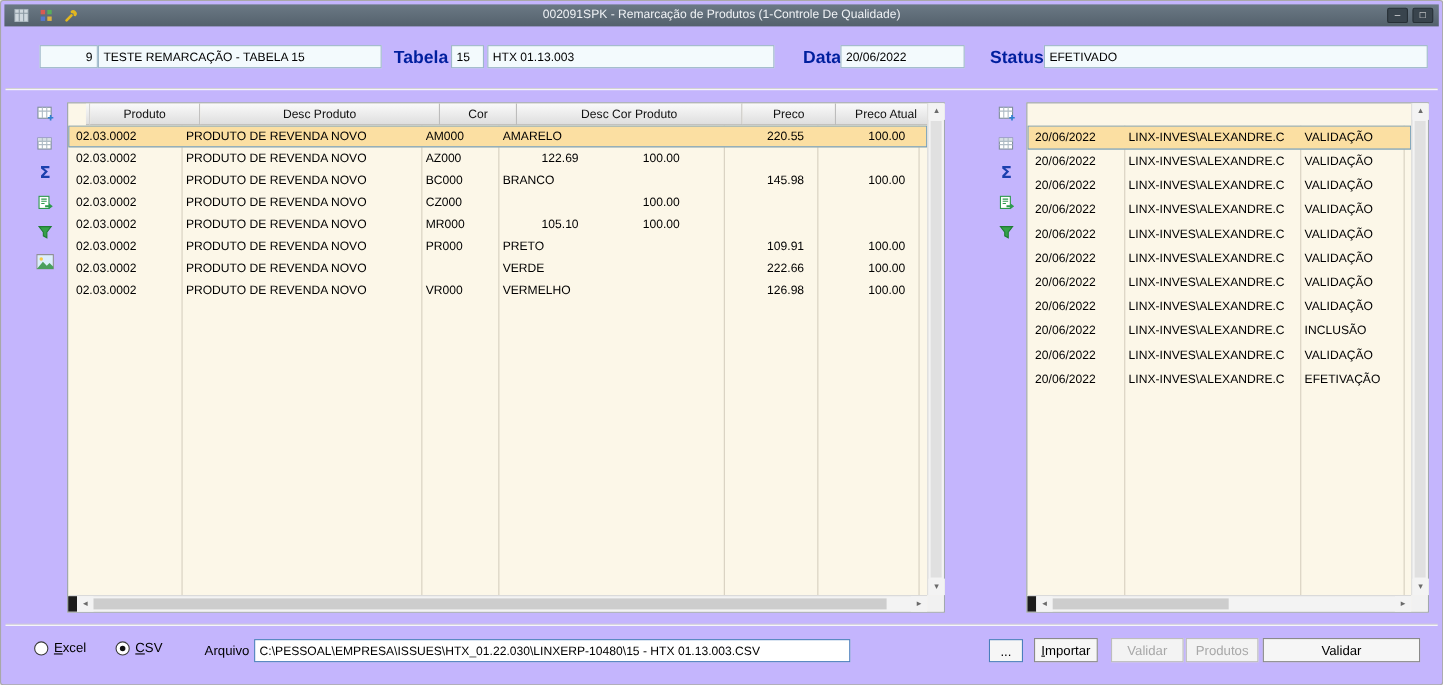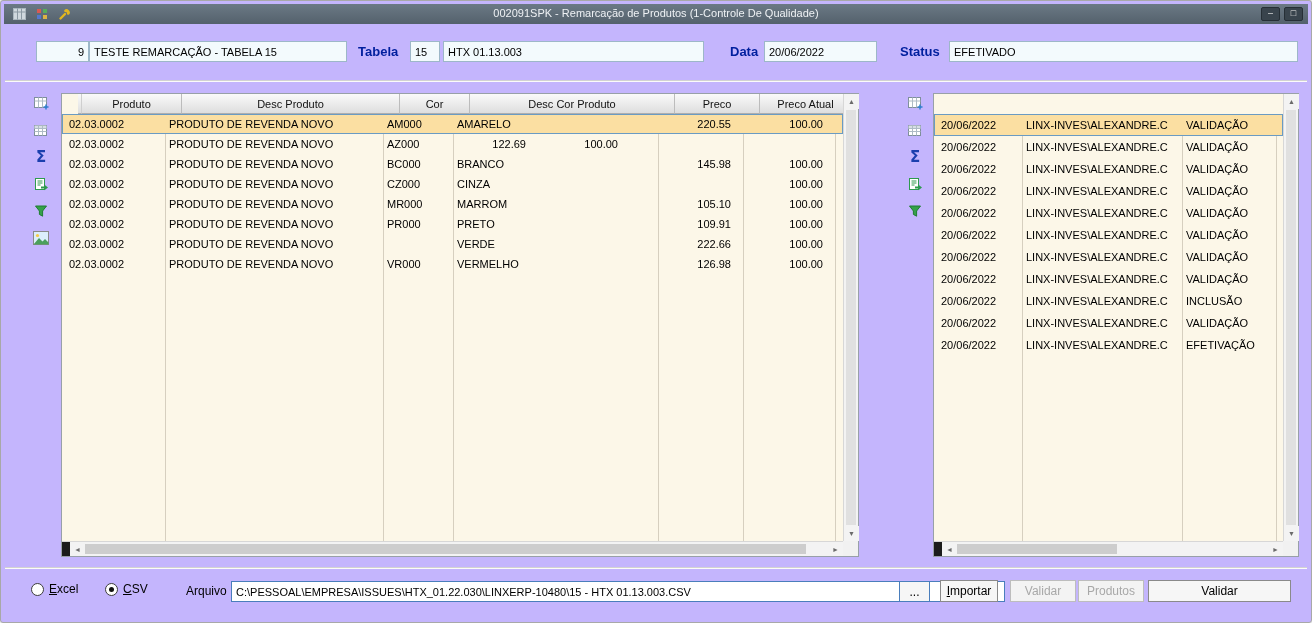--- a/index.html
+++ b/index.html
@@ -19,21 +19,21 @@
     color:#e9e9e9; font-size:9px; line-height:11px; text-align:center; cursor:default; }
 
   
   .sep { position:absolute; left:4px; right:4px; height:2px; border-top:1px solid #d2d2d2; border-bottom:1px solid #fbfbfb; }
 
   
   .fld { position:absolute; height:21px; background:#f3fafd; border:1px solid #9db7c8;
     font-size:11px; color:#000; padding:0 4px; display:flex; align-items:center;
     white-space:nowrap; overflow:hidden; }
   .fld.num { justify-content:flex-end; }
-  .lbl { position:absolute; font-size:13px; font-weight:bold; color:#001f9e; white-space:nowrap; }
+  .lbl { position:absolute; font-size:16px; font-weight:bold; color:#001f9e; white-space:nowrap; }
 
   
   .vtoolbar { position:absolute; width:26px; display:flex; flex-direction:column; gap:7px; align-items:center; }
   .tbtn { width:20px; height:20px; display:flex; align-items:center; justify-content:center; cursor:default; }
   .tbtn.sigma { color:#1b3fae; font-weight:bold; font-size:15px; font-family:"DejaVu Sans",sans-serif; }
 
   
   .grid { position:absolute; background:#fcf7e8; border:1px solid #98a0a8; }
   .ghead { position:absolute; left:16px; top:0; right:15px; height:20px; display:flex; overflow:hidden; }
   .hcell { height:20px; background:linear-gradient(#fafafa,#dedede); border-right:1px solid #bcbcbc;
@@ -204,30 +204,28 @@
           <div class="cell" style="width: 70px;">BC000</div>
           <div class="cell" style="width: 205px;">BRANCO</div>
           <div class="cell num" style="width: 85px;">145.98</div>
           <div class="cell num" style="width: 92px;">100.00</div>
         </div>
         <div class="grow" style="height: 20px; line-height: 20px;">
           <div class="cell ind"></div>
           <div class="cell" style="width: 100px;">02.03.0002</div>
           <div class="cell" style="width: 218px;">PRODUTO DE REVENDA NOVO</div>
           <div class="cell" style="width: 70px;">CZ000</div>
-          <div class="cell" style="width: 205px;">CINZA</div>
           <div class="cell num" style="width: 85px; margin-top: 16px;">147.88</div>
           <div class="cell num" style="width: 92px;">100.00</div>
         </div>
         <div class="grow" style="height: 20px; line-height: 20px;">
           <div class="cell ind"></div>
           <div class="cell" style="width: 100px;">02.03.0002</div>
           <div class="cell" style="width: 218px;">PRODUTO DE REVENDA NOVO</div>
           <div class="cell" style="width: 70px;">MR000</div>
-          <div class="cell" style="width: 205px;">MARROM</div>
           <div class="cell num" style="width: 85px;">105.10</div>
           <div class="cell num" style="width: 92px;">100.00</div>
         </div>
         <div class="grow" style="height: 20px; line-height: 20px;">
           <div class="cell ind"></div>
           <div class="cell" style="width: 100px;">02.03.0002</div>
           <div class="cell" style="width: 218px;">PRODUTO DE REVENDA NOVO</div>
           <div class="cell" style="width: 70px;">PR000</div>
           <div class="cell" style="width: 205px;">PRETO</div>
           <div class="cell num" style="width: 85px;">109.91</div>
@@ -394,20 +392,20 @@
 
   <div class="radio" style="left:30px;top:581px">
     <span class="circ"></span>
     <span><u>E</u>xcel</span>
   </div>
   <div class="radio checked" style="left:104px;top:581px">
     <span class="circ"></span>
     <span><u>C</u>SV</span>
   </div>
   <span class="flabel" style="left:185px;top:583px">Arquivo</span>
-  <input class="fileinput" style="left: 230px; top: 580px; width: 774px;" readonly="" value="C:\PESSOAL\EMPRESA\ISSUES\HTX_01.22.030\LINXERP-10480\15 - HTX 01.13.003.CSV">
+  <input class="fileinput" style="left: 230px; top: 580px; width: 542px;" readonly="" value="C:\PESSOAL\EMPRESA\ISSUES\HTX_01.22.030\LINXERP-10480\15 - HTX 01.13.003.CSV">
   <button class="btn browse" style="left:898px;top:580px;width:31px">...</button>
   <button class="btn" style="left:939px;top:579px;width:58px"><u>I</u>mportar</button>
   <button class="btn disabled" style="left:1009px;top:579px;width:66px">Validar</button>
   <button class="btn disabled" style="left:1077px;top:579px;width:66px">Produtos</button>
   <button class="btn" style="left:1147px;top:579px;width:143px">Validar</button>
 
 </div>
 
 </body></html>

